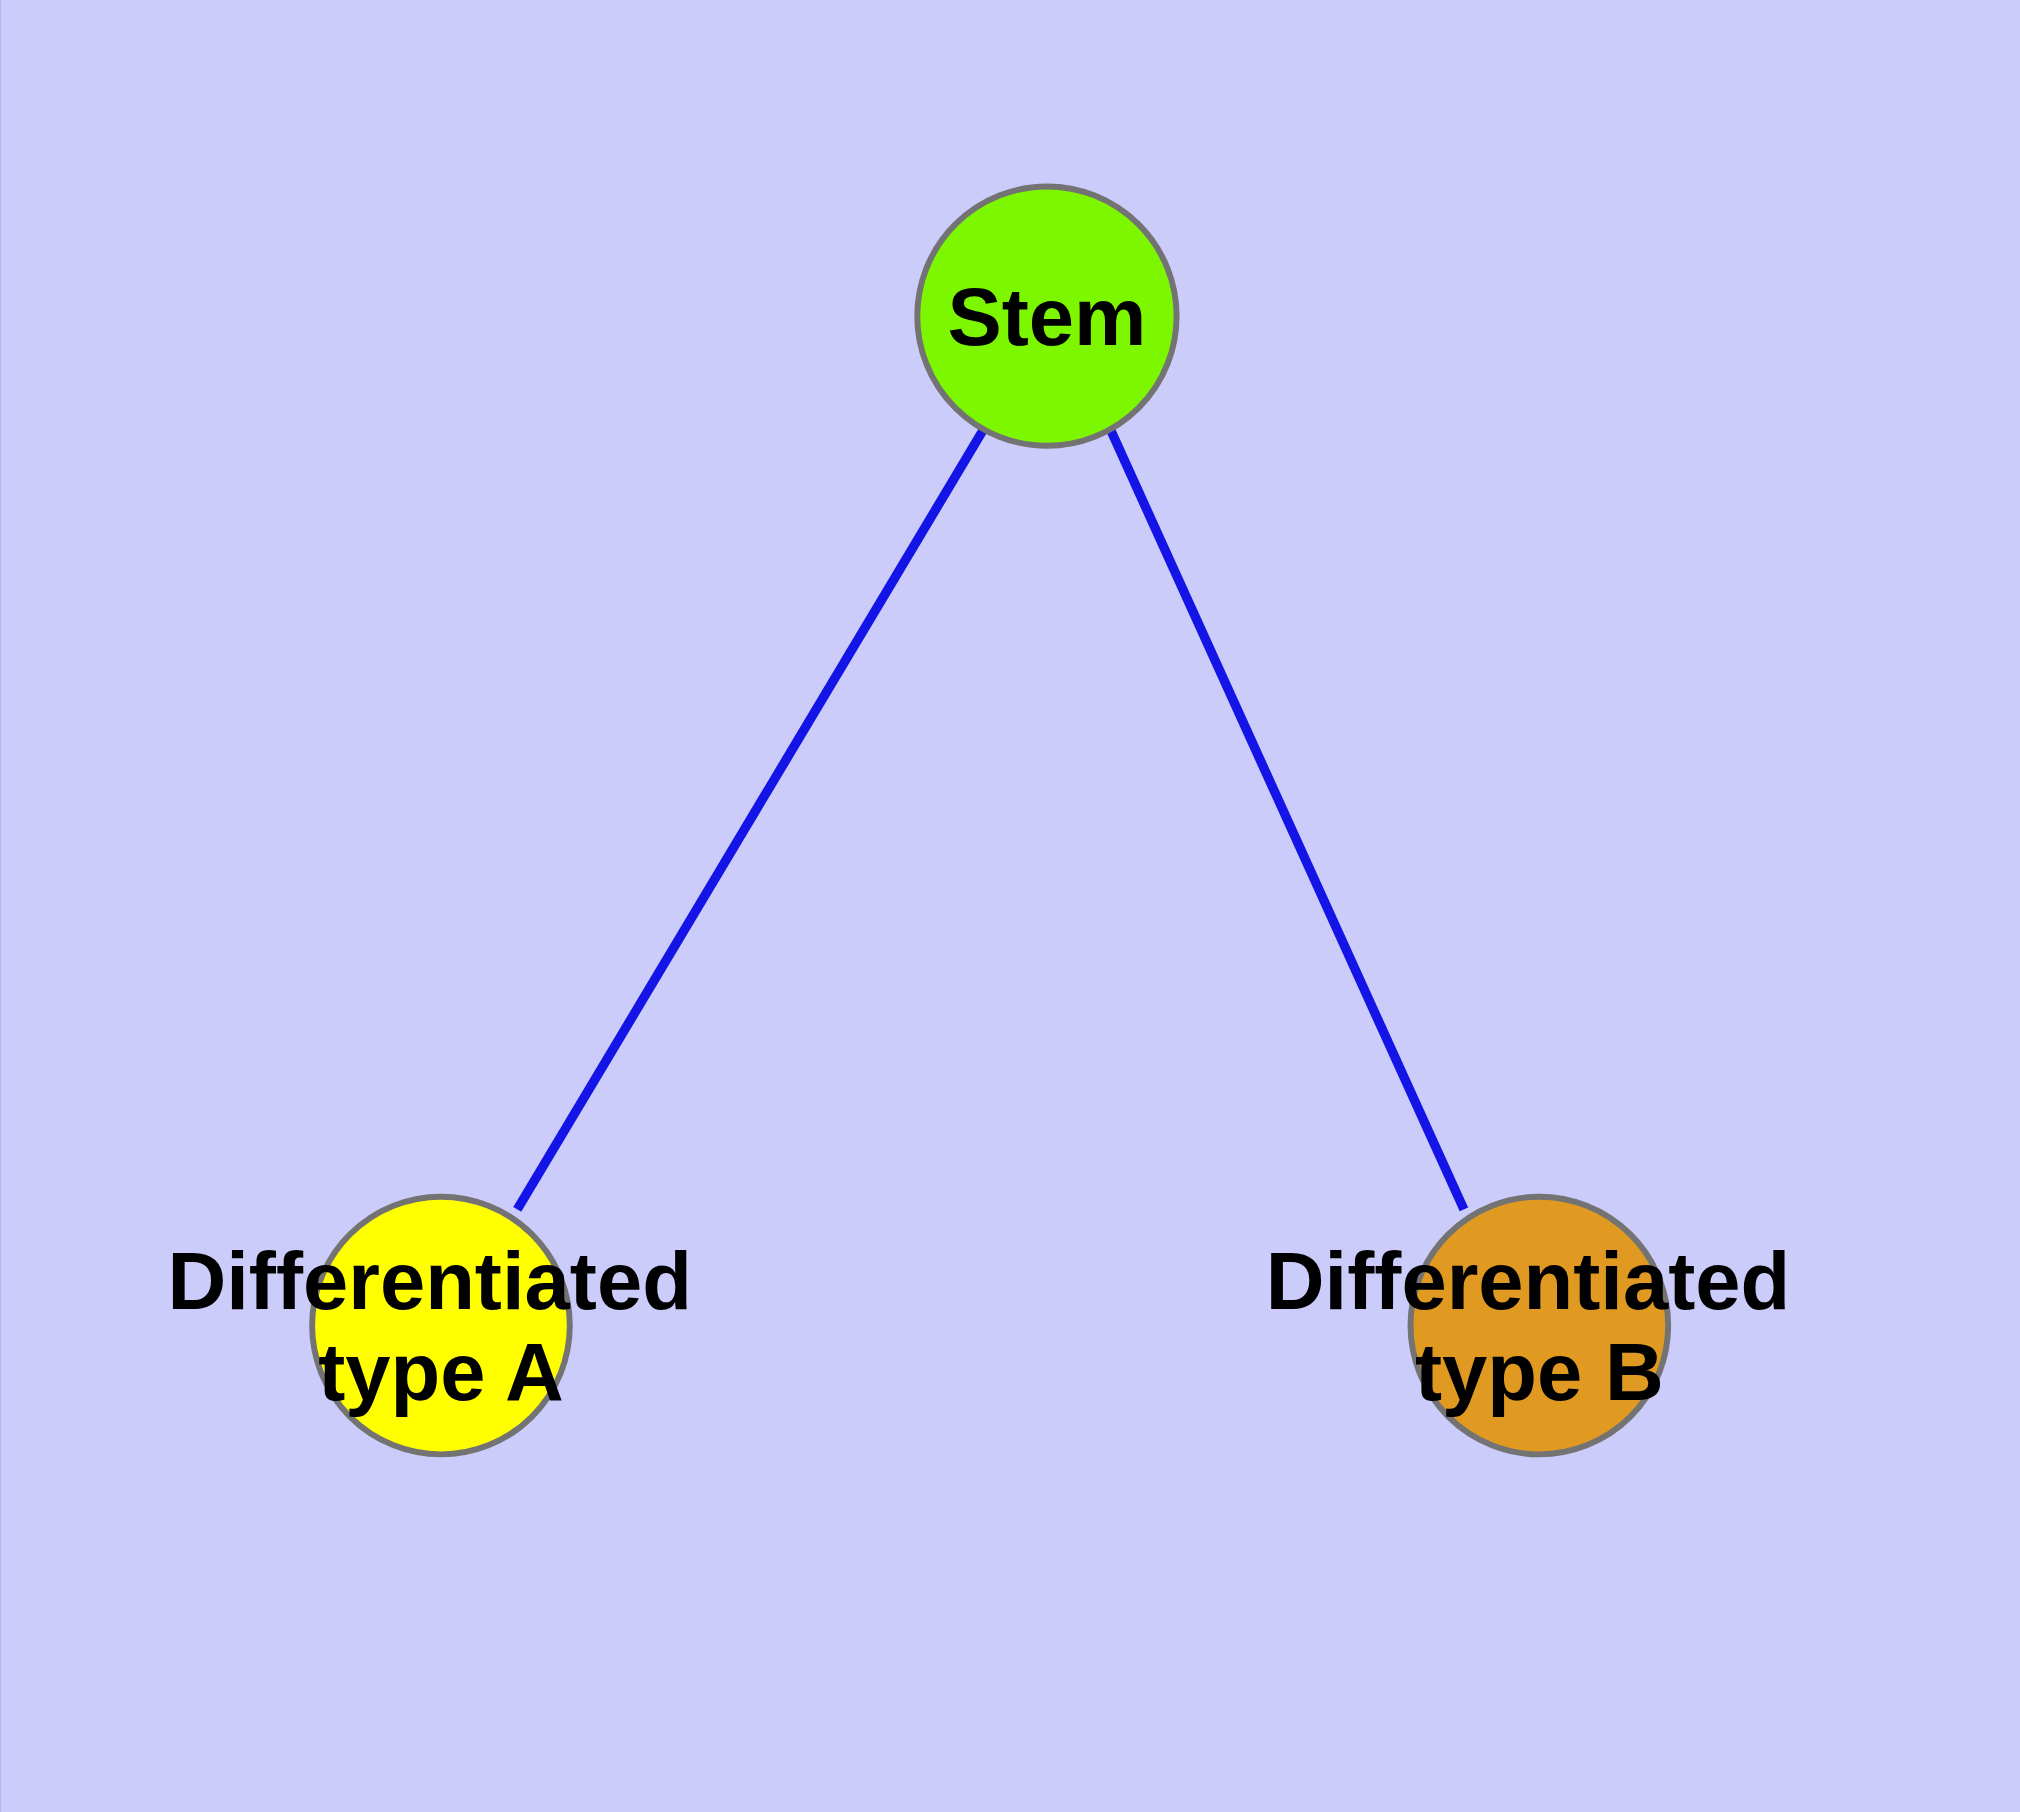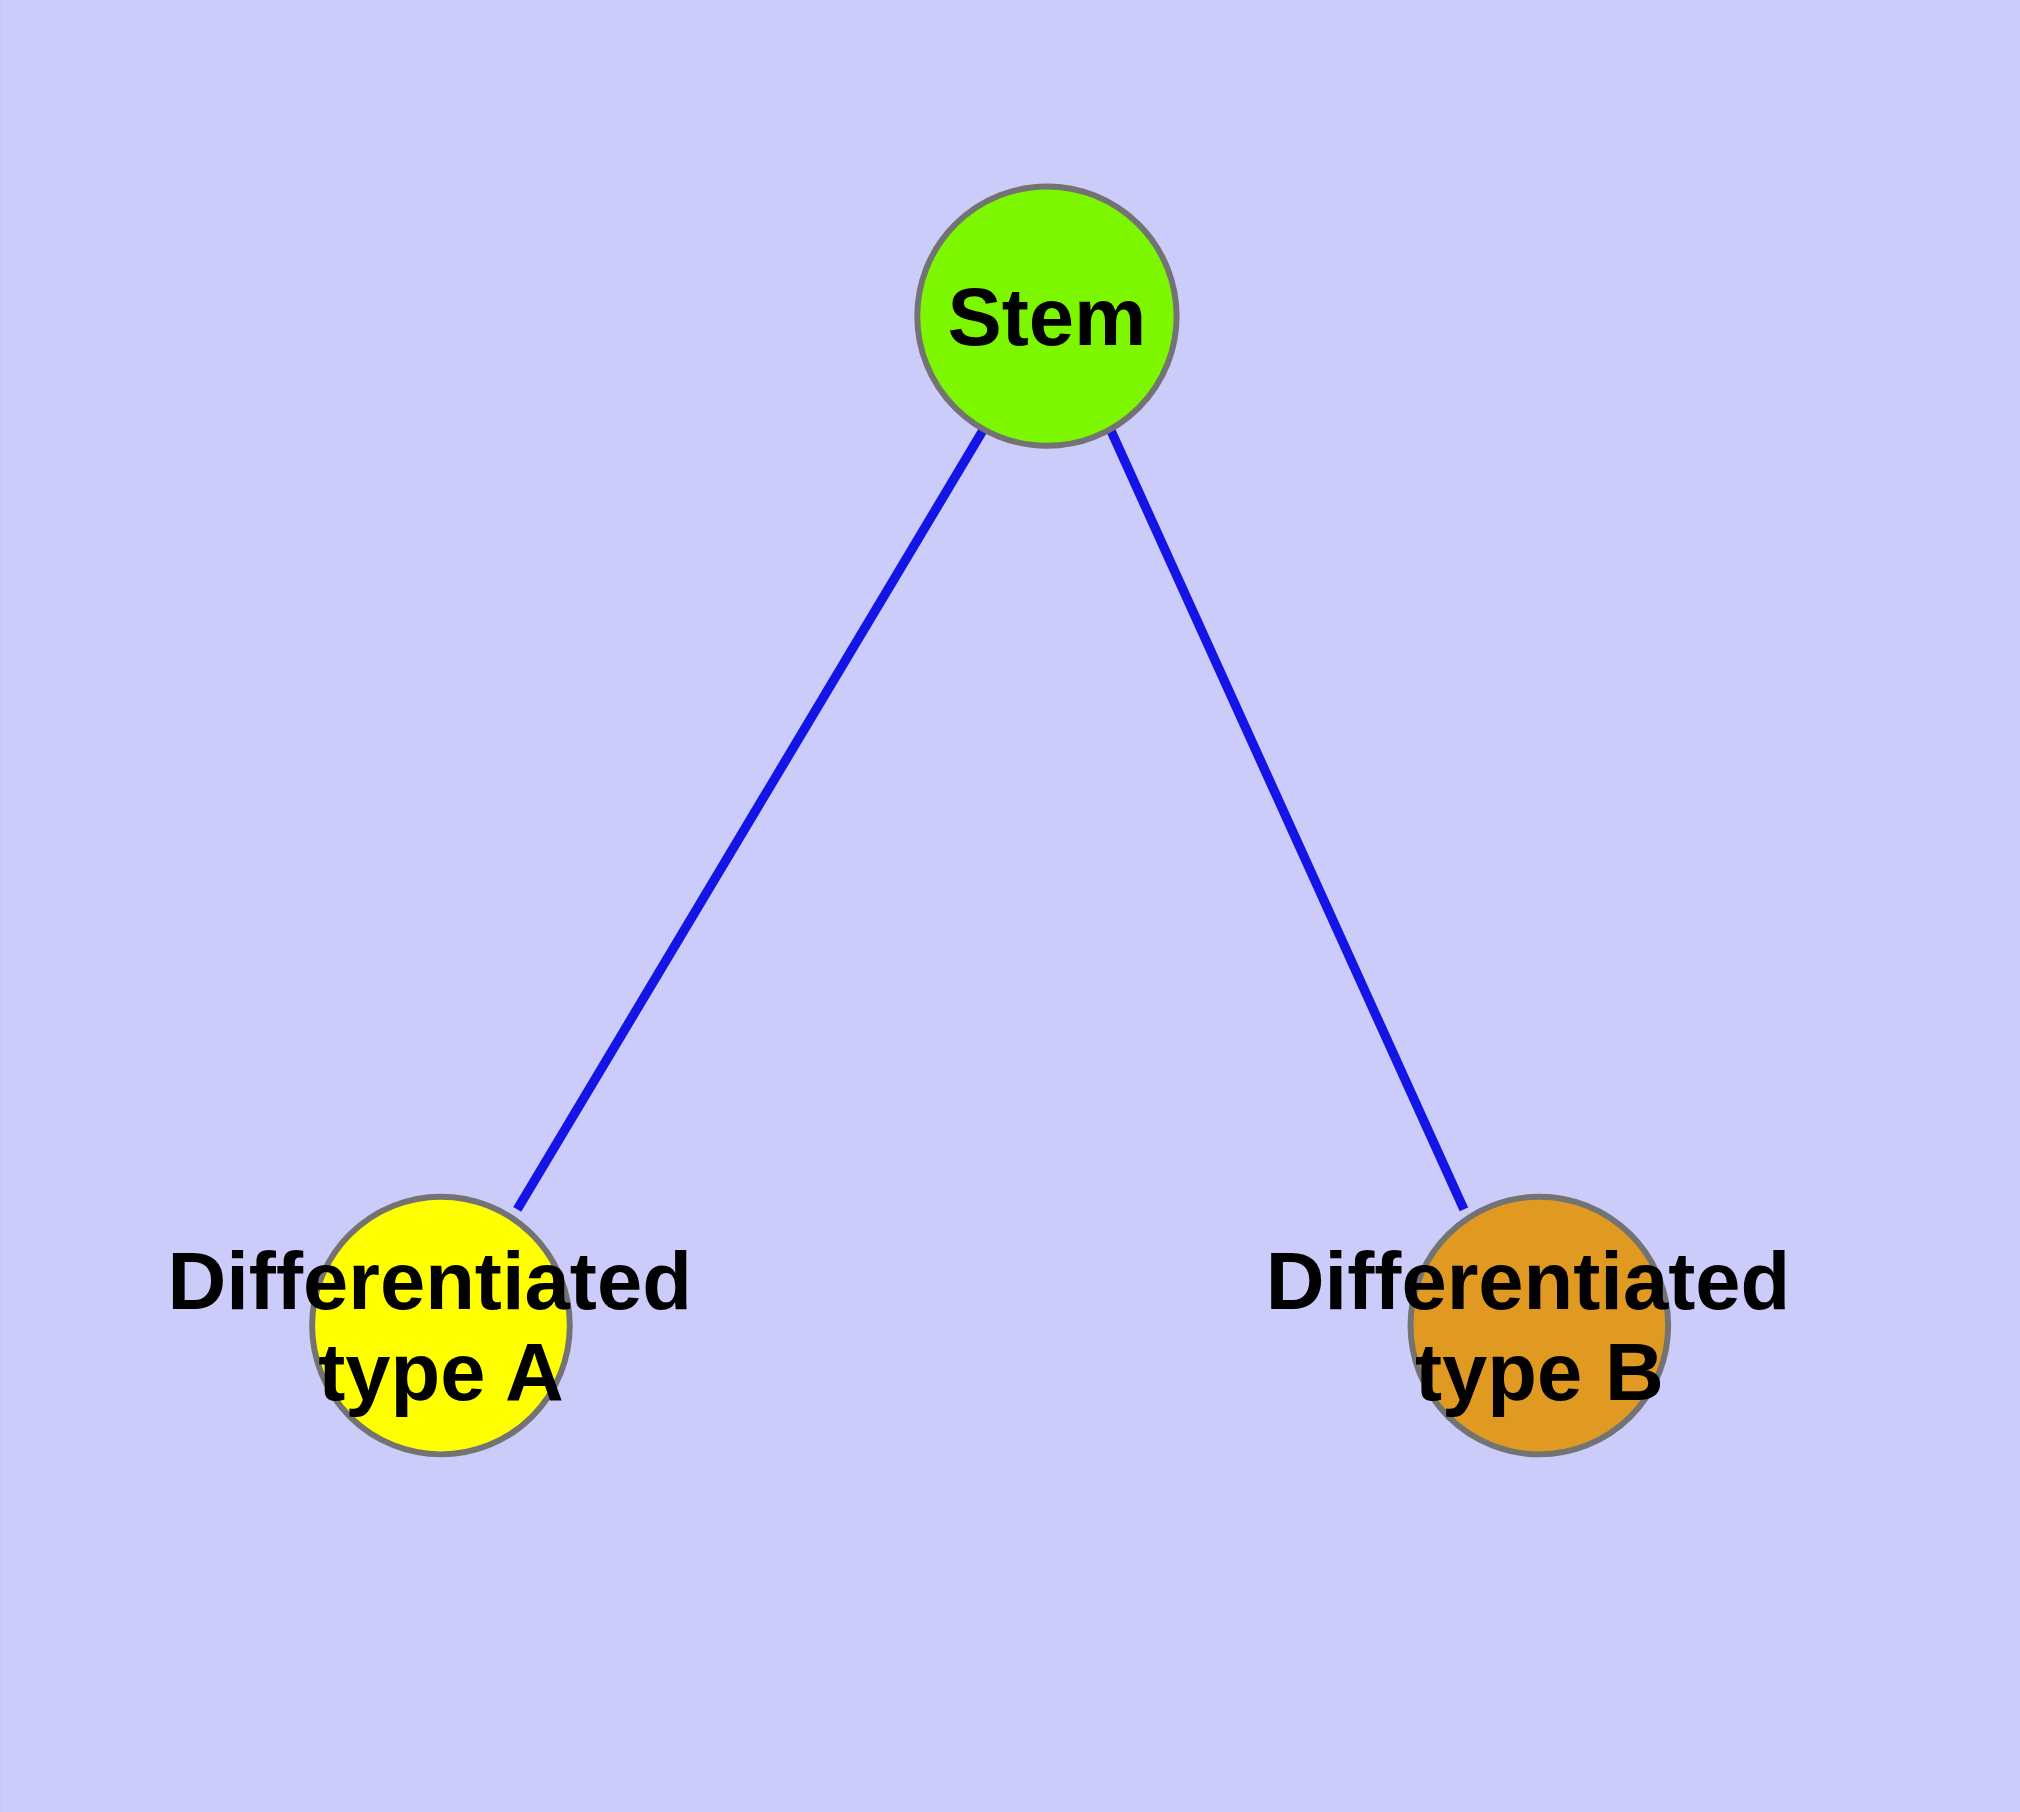--- a/index.html
+++ b/index.html
@@ -47,21 +47,21 @@
   .node-label-lg {
     font-size: 96px;
   }
   .node-label-sm {
     font-size: 96px;
   }
 </style>
 </head>
 <body>
 
-<div id="canvas" style="width: 2021px; height: 1812px; background: #c4b5fd;">
+<div id="canvas" style="width: 2021px; height: 1812px; background: #8b5cf6;">
   <svg id="graph-svg" viewBox="0 0 2384 2138" style="width: 2021px; height: 1812px;">
 
     <rect id="bg-rect" x="0" y="0" width="2384" height="2138" fill="#ccccfa"></rect>
 
     <g>
       <line class="edge-line" id="edge-0" x1="1160" y1="507" x2="610" y2="1427" stroke="#1414e6" stroke-width="11"></line>
       <line class="edge-line" id="edge-1" x1="1310" y1="507" x2="1727" y2="1427" stroke="#1414e6" stroke-width="11"></line>
     </g>
 
     <g>

